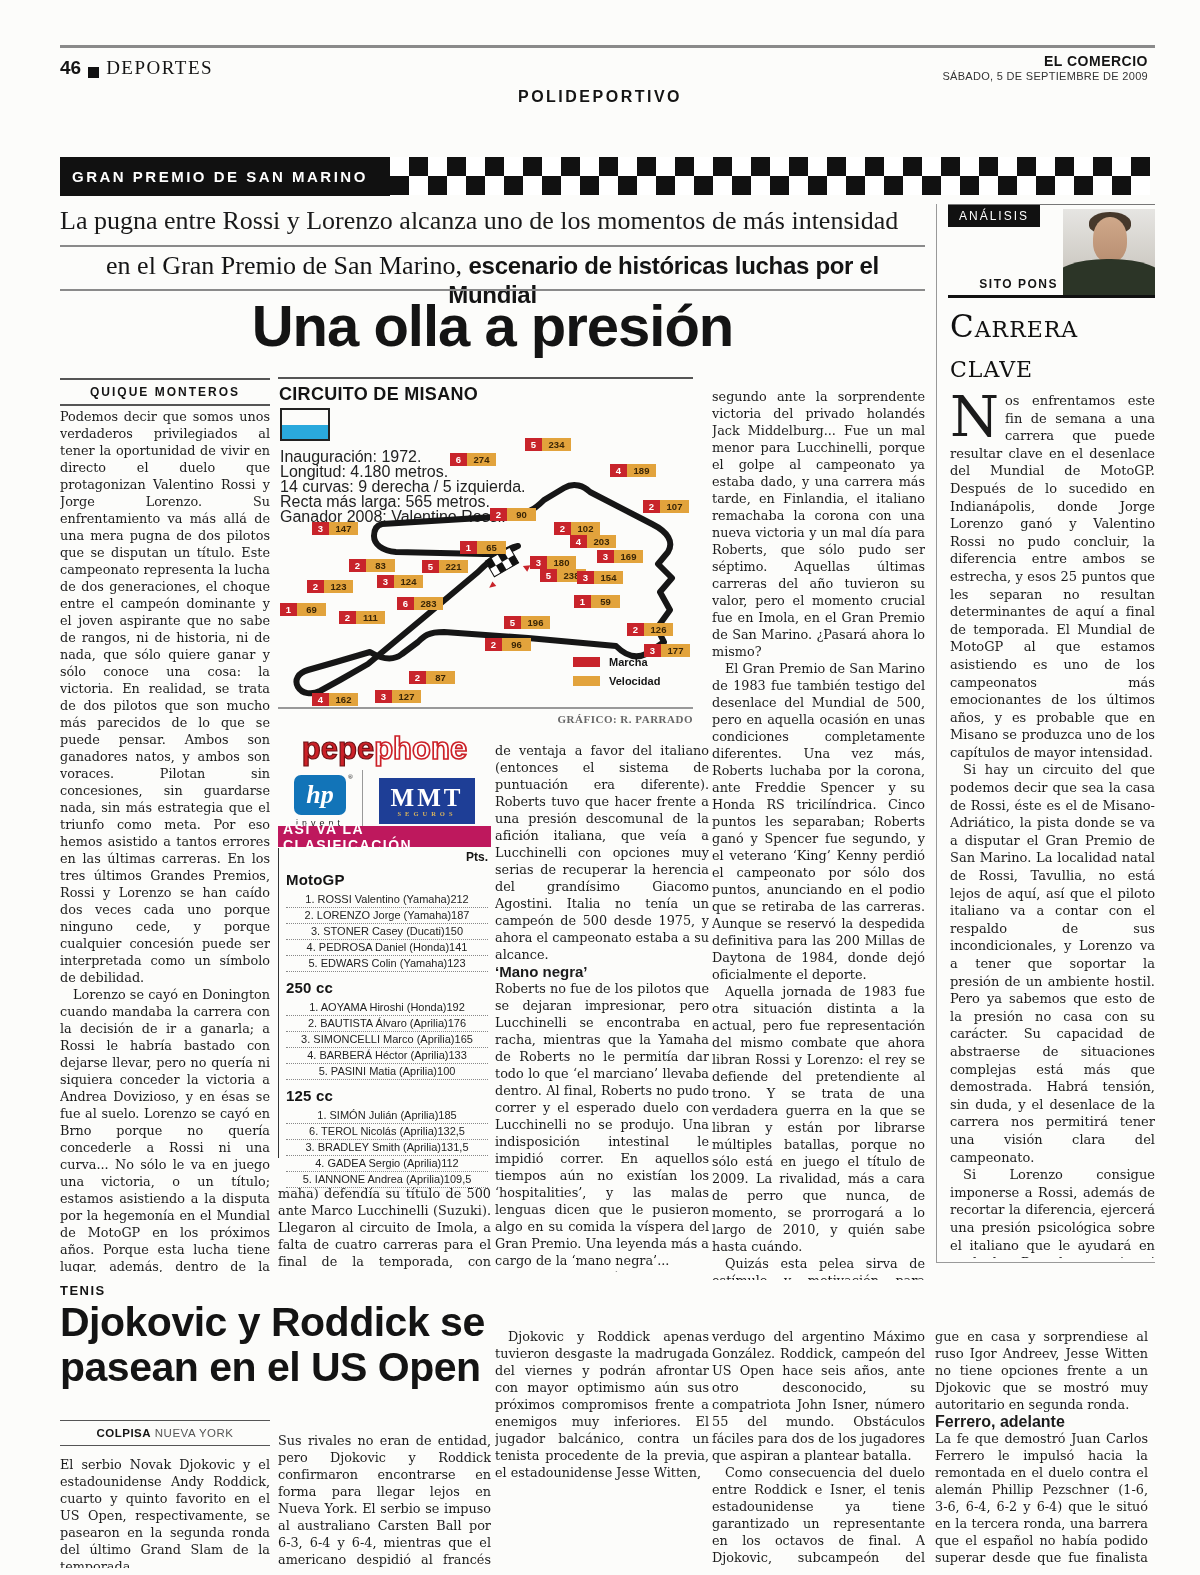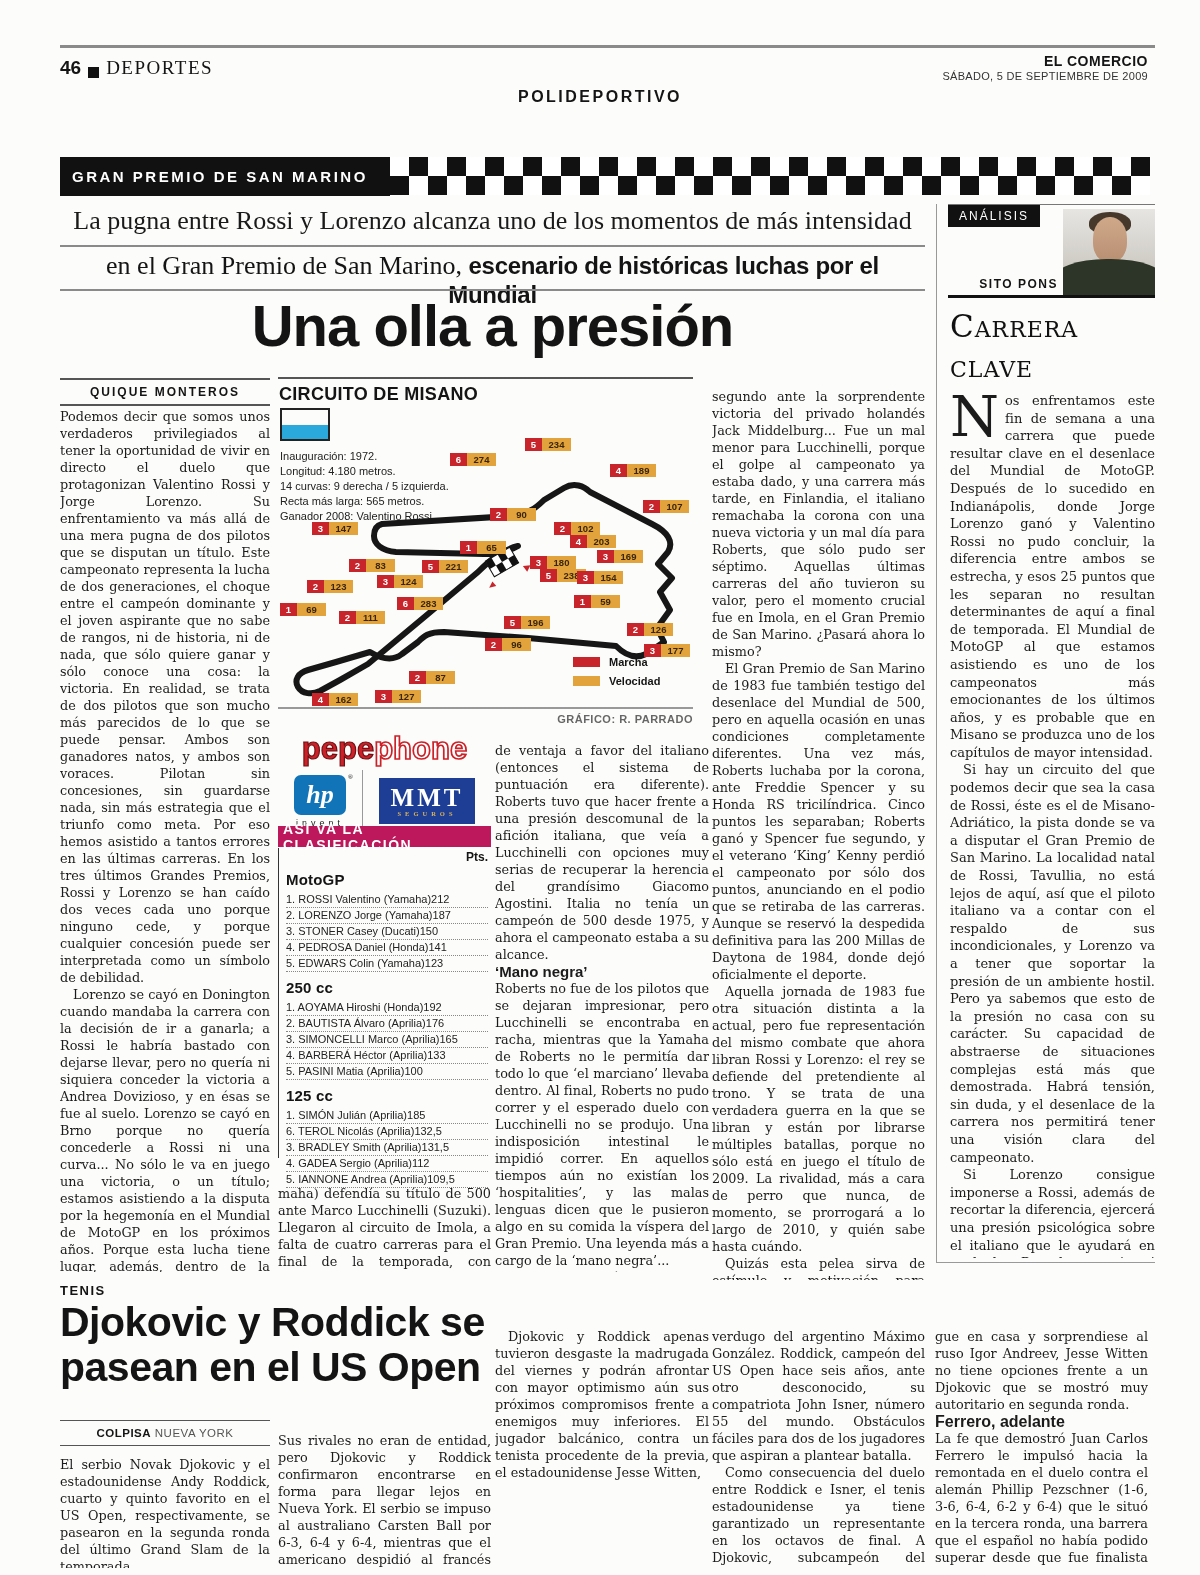--- a/index.html
+++ b/index.html
@@ -12,69 +12,69 @@
   .folio-sq{width:11px;height:11px;background:#111;display:inline-block;transform:translateY(-1px);}
   .folio-sec{font-family:"Liberation Serif",serif;font-size:19px;letter-spacing:1.5px;}
   .brand{right:52px;top:53px;text-align:right;}
   .brand-name{font-weight:bold;font-size:14px;letter-spacing:.5px;}
   .brand-date{font-size:11px;color:#333;margin-top:1px;letter-spacing:.3px;}
   .category{left:0;right:0;top:88px;text-align:center;font-weight:bold;font-size:16px;letter-spacing:2.5px;}
   
   .banner-box{left:60px;top:157px;width:330px;height:39px;background:#111;color:#fff;display:flex;align-items:center;padding-left:12px;font-weight:bold;font-size:15px;letter-spacing:2.5px;box-sizing:border-box;}
   .banner-checkers{left:390px;top:157px;width:760px;height:38px;background:repeating-conic-gradient(#111 0% 25%,#fff 0% 50%) 0 0/38px 38px;}
   
-  .deck1{left:60px;top:206px;width:865px;text-align:center;font-family:"Liberation Serif",serif;font-size:26px;color:#1a1a1a;}
+  .deck1{left:60px;top:206px;width:865px;text-align:left;font-family:"Liberation Serif",serif;font-size:26px;color:#1a1a1a;}
   .deck2{left:60px;top:251px;width:865px;text-align:center;}
   .deck2 .ser{font-family:"Liberation Serif",serif;font-size:26px;}
   .deck2 .bld{font-weight:bold;font-size:24px;letter-spacing:-.3px;}
   
   .main-title{left:60px;top:292px;width:865px;text-align:center;font-weight:bold;font-size:58px;letter-spacing:-1px;}
   
   .byline1{left:60px;top:378px;width:210px;border-top:2px solid #555;border-bottom:2px solid #555;padding:5px 0;text-align:center;font-weight:bold;font-size:12px;letter-spacing:2px;}
   
   .body-col{position:absolute;font-family:"DejaVu Serif",serif;font-size:12.8px;line-height:17px;text-align:justify;color:#1b1b1b;overflow:hidden;}
   .body-col p{margin:0;text-indent:13px;}
   .body-col p.nofirst{text-indent:0;}
   .subhead{font-family:"Liberation Sans",sans-serif;font-weight:bold;font-size:15px;margin:8px 0 2px;text-indent:0 !important;text-align:left;}
   
   .cbox{left:278px;top:377px;width:415px;height:355px;}
   .cbox-title{position:absolute;left:1px;top:7px;font-weight:bold;font-size:18px;letter-spacing:.3px;}
   .flag{position:absolute;left:2px;top:31px;width:50px;height:33px;border:2px solid #222;box-sizing:border-box;}
   .flag .fb{position:absolute;left:0;right:0;bottom:0;height:50%;}
-  .cinfo{position:absolute;left:2px;top:72px;font-size:11px;line-height:15px;color:#222;}
+  .cinfo{position:absolute;left:2px;top:72px;font-size:16px;line-height:15px;color:#222;}
   .ctrack{position:absolute;left:0;top:43px;}
   .clabel{position:absolute;display:flex;height:13px;font-weight:bold;font-size:9.5px;line-height:13px;}
   .cl-g{background:#c8242b;color:#fff;width:17px;text-align:center;}
   .cl-v{background:#e2a33c;color:#3a2606;width:29px;text-align:center;}
   .clegend{position:absolute;left:295px;top:279px;font-weight:bold;font-size:11px;}
   .clegend .lrow{display:flex;align-items:center;gap:9px;margin-bottom:7px;}
   .clegend .sw{width:27px;height:10px;display:inline-block;}
   .cbox-toprule{position:absolute;left:0;top:0;width:100%;height:2px;background:#555;}
   .cbox-botrule{position:absolute;left:0;top:330px;width:100%;height:2px;background:#999;}
-  .ccaption{position:absolute;right:0;top:336px;font-size:11px;font-weight:bold;color:#666;letter-spacing:.5px;}
+  .ccaption{position:absolute;right:0;top:336px;font-size:11px;font-weight:bold;color:#666;letter-spacing:.5px;font-family:Liberation Serif, serif;}
   
   .pepephone{left:278px;top:731px;width:213px;text-align:center;font-weight:800;font-size:31px;letter-spacing:0;}
   .pepe{color:#cc2128;-webkit-text-stroke:1.2px #6d1013;}
   .phone{color:#fff;-webkit-text-stroke:1.7px #cc2128;}
   .sprow{left:278px;top:770px;width:213px;display:flex;align-items:center;justify-content:center;gap:16px;}
   .hpwrap{text-align:center;position:relative;}
   .hp-box{width:52px;height:40px;background:#1274b8;border-radius:7px;color:#fff;display:flex;align-items:center;justify-content:center;font-family:"Liberation Serif",serif;font-style:italic;font-weight:bold;font-size:26px;}
   .hp-r{position:absolute;right:-7px;top:-2px;font-size:7px;color:#333;}
   .hp-sub{font-size:9px;letter-spacing:4px;margin-top:3px;color:#222;}
   .spdiv{width:1px;height:62px;background:#999;}
   .mmt-box{width:96px;height:46px;background:#1e3e96;display:flex;flex-direction:column;align-items:center;justify-content:center;color:#fff;font-family:"Liberation Serif",serif;font-weight:bold;}
   .mmt-main{font-size:25px;letter-spacing:3px;line-height:24px;}
   .mmt-sub{font-size:6.5px;letter-spacing:4px;color:#d9b35c;}
   
   .st-head{left:278px;top:826px;width:213px;height:21px;background:#be185d;color:#fff;font-weight:bold;font-size:14px;letter-spacing:1.5px;display:flex;align-items:center;padding-left:5px;box-sizing:border-box;}
   .st-pts-label{left:278px;top:850px;width:210px;text-align:right;font-weight:bold;font-size:12px;}
   .st-vrule{left:278px;top:848px;width:1px;height:310px;background:#333;}
   .st-wrap{left:286px;top:864px;width:202px;}
   .st-h{font-weight:bold;font-size:15px;margin:7px 0 4px;letter-spacing:.2px;}
-  .st-row{display:flex;justify-content:flex-start;border-bottom:1px dotted #888;padding:1px 0 2px;font-size:11px;color:#222;}
+  .st-row{display:flex;justify-content:center;border-bottom:1px dotted #888;padding:1px 0 2px;font-size:11px;color:#222;}
   .st-pts{font-weight:normal;}
   
   .an-toprule{left:948px;top:204px;width:207px;height:1px;background:#777;}
   .an-tab{left:948px;top:205px;width:92px;height:22px;background:#111;color:#fff;font-size:12px;letter-spacing:2px;display:flex;align-items:center;justify-content:center;}
   .an-photo{left:1063px;top:209px;width:92px;height:88px;background:linear-gradient(180deg,#e6e5e2 0%,#d2cfc9 55%,#bcb9b1 100%);overflow:hidden;}
   .an-hair{position:absolute;left:26px;top:3px;width:42px;height:22px;background:#46382b;border-radius:50% 50% 40% 40%;}
   .an-face{position:absolute;left:30px;top:8px;width:34px;height:45px;background:linear-gradient(180deg,#cfa88a,#b98f72);border-radius:48% 48% 42% 42%;}
   .an-jacket{position:absolute;left:-10px;bottom:-4px;width:112px;height:42px;background:#2c3527;border-radius:48% 48% 0 0;}
   .an-author{right:142px;top:277px;font-weight:bold;font-size:12px;letter-spacing:1.5px;}
   .an-thickrule{left:948px;top:295px;width:207px;height:3px;background:#111;}

